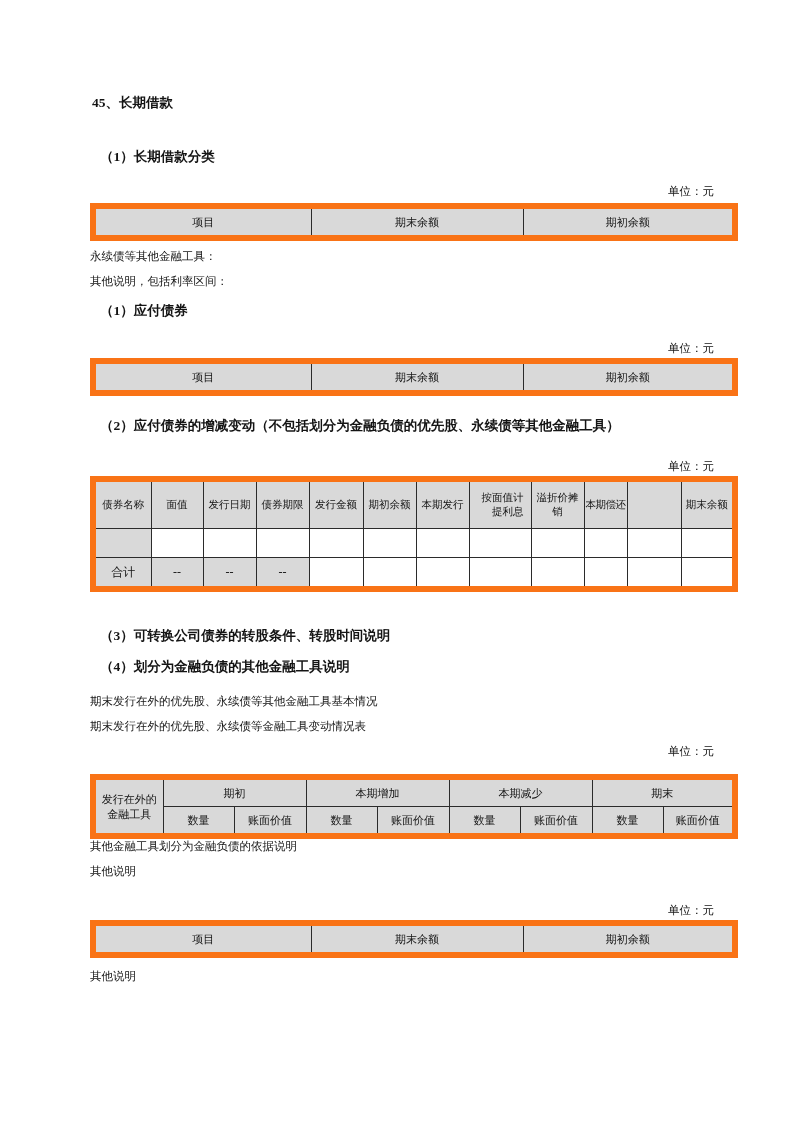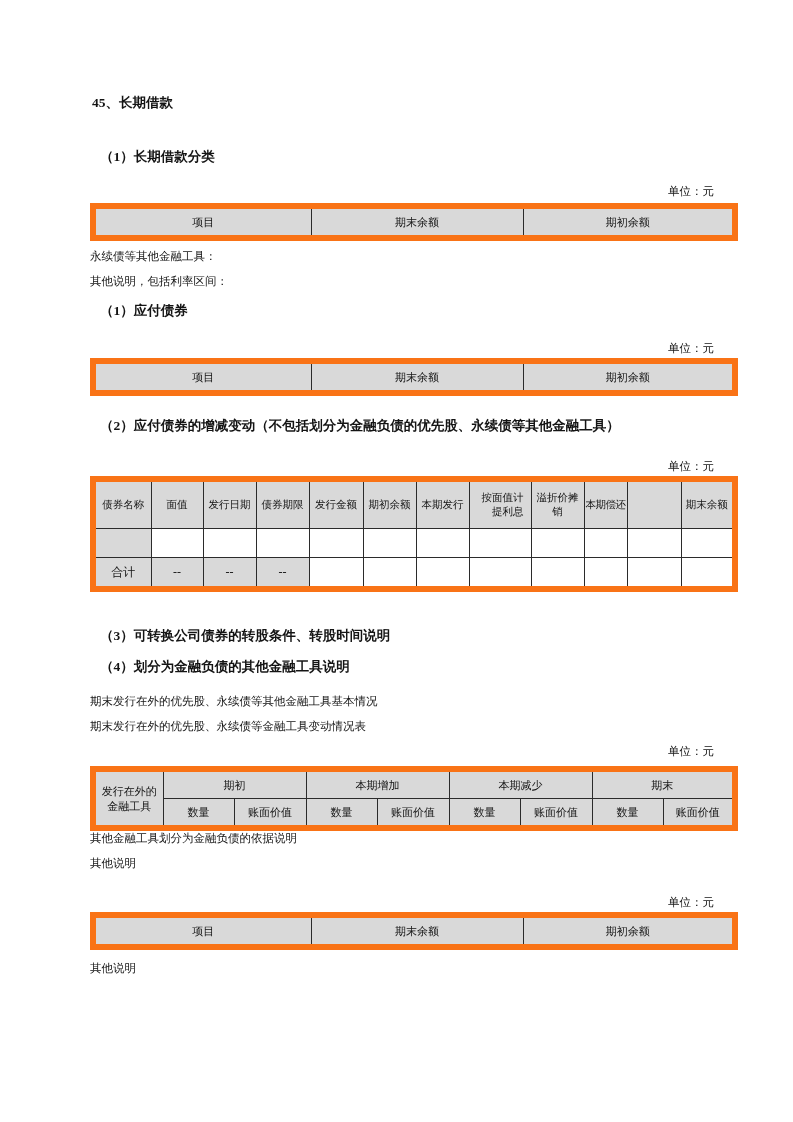--- a/index.html
+++ b/index.html
@@ -49,21 +49,21 @@
   .bond .tight { padding:0; letter-spacing:-0.5px; }
 
   .fin th { height:24px; }
   .fin .corner { font-size:11px; }
 
   
   .mt-94{margin-top:94px}.mt-36{margin-top:36px}.mt-18{margin-top:18px}
   .mt-4{margin-top:4px}.mt-8{margin-top:8px}.mt-10{margin-top:10px}
   .mt-28{margin-top:28px}.mt-25{margin-top:13px}.mt-21{margin-top:21px}
   .mt-2{margin-top:2px}.mt-24{margin-top:24px}.mt-26{margin-top:35px}
-  .mt-1{margin-top:7px}.mt-9{}.mt-20{margin-top:20px}
+  .mt-1{margin-top:15px}.mt-9{}.mt-20{margin-top:20px}
   .mt-11{margin-top:11px}
 </style>
 </head>
 <body>
 
 <div class="page">
   <div class="content">
 
     <div class="sec-title mt-94">45、长期借款</div>
     <div class="sub-title mt-36">（1）长期借款分类</div>

